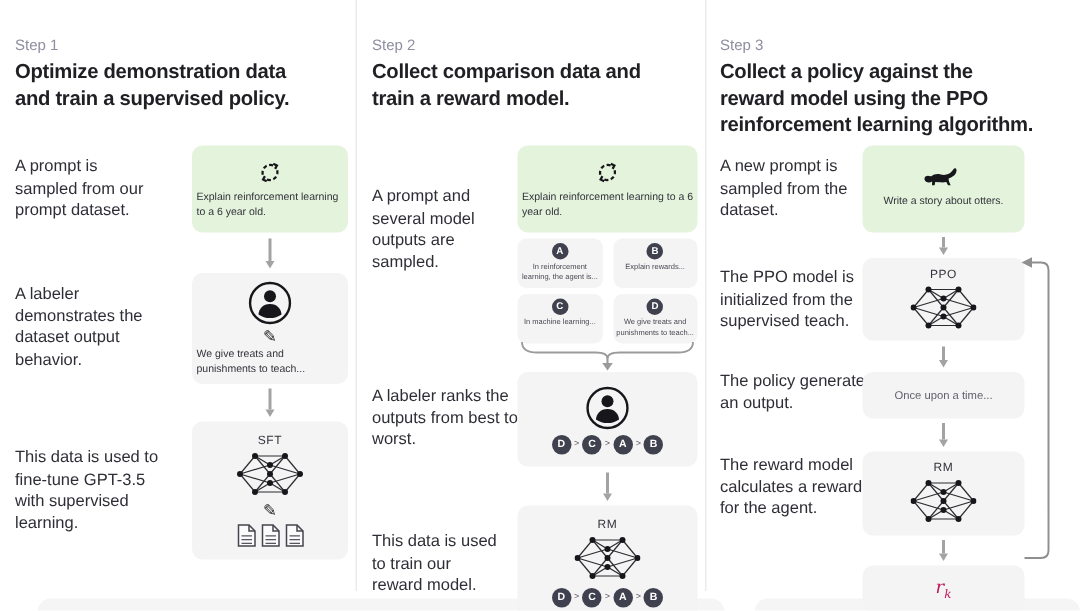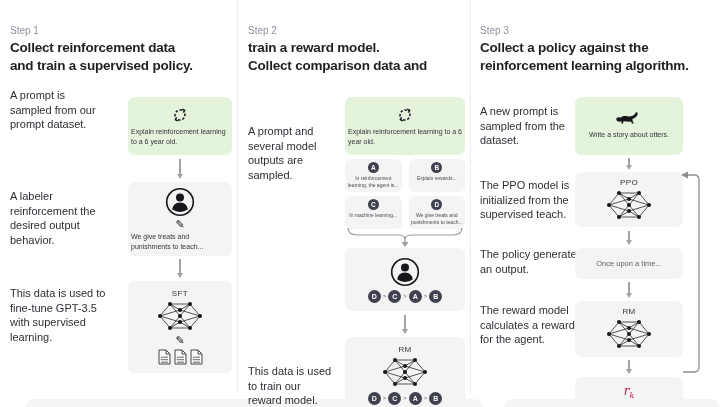--- a/index.html
+++ b/index.html
@@ -99,52 +99,52 @@
 </svg>
 
 <div class="divider" style="left:237px"></div>
 <div class="divider" style="left:470px"></div>
 <div class="bottom-bar" style="left:25px;width:458px"></div>
 <div class="bottom-bar" style="left:503px;width:217px"></div>
 
 <div class="col" style="left:10px;width:222px">
   <div class="step-label">Step 1</div>
   <div class="heading">
-    <div>Collect reinforcement data</div>
+    <div>Optimize demonstration data</div>
     <div>and train a supervised policy.</div>
   </div>
 
-  <div class="side-label" style="top:68px;left:0;width:95px">A prompt is sampled from our prompt dataset.</div>
+  <div class="side-label" style="top:84px;left:0;width:95px">A prompt is sampled from our prompt dataset.</div>
   <div class="node green" style="left:118px;top:77px;width:104px;height:58px">
     <svg width="18" height="18" viewBox="0 0 18 18">
         <use href="#refresh-icon"></use>
       </svg>
     <div class="node-text">Explain reinforcement learning to a 6 year old.</div>
   </div>
 
   <div class="varrow" style="left:164px;top:139px;height:20px">
       <div class="shaft"></div>
       <div class="head"></div>
     </div>
 
-  <div class="side-label" style="top:169px;left:0;width:92px">A labeler reinforcement the desired output behavior.</div>
+  <div class="side-label" style="top:169px;left:0;width:92px">A labeler demonstrates the dataset output behavior.</div>
   <div class="node gray" style="left:118px;top:162px;width:104px;height:74px">
     <svg width="30" height="30" viewBox="0 0 30 30">
         <use href="#person-icon"></use>
       </svg>
     <div class="pencil">✎</div>
     <div class="node-text" style="margin-top:0">We give treats and punishments to teach...</div>
   </div>
 
   <div class="varrow" style="left:164px;top:239px;height:19px">
       <div class="shaft"></div>
       <div class="head"></div>
     </div>
 
-  <div class="side-label" style="top:266px;left:0;width:105px">This data is used to fine-tune GPT-3.5 with supervised learning.</div>
+  <div class="side-label" style="top:278px;left:0;width:105px">This data is used to fine-tune GPT-3.5 with supervised learning.</div>
   <div class="node gray" style="left:118px;top:261px;width:104px;height:92px">
     <div class="model-label">SFT</div>
     <svg width="44" height="34" viewBox="0 0 44 34">
         <use href="#net-icon"></use>
       </svg>
     <div class="pencil">✎</div>
     <div class="docs-row">
       <svg width="13" height="16" viewBox="0 0 13 16">
           <use href="#doc-icon"></use>
         </svg>
@@ -154,22 +154,22 @@
       <svg width="13" height="16" viewBox="0 0 13 16">
           <use href="#doc-icon"></use>
         </svg>
     </div>
   </div>
 </div>
 
 <div class="col" style="left:248px;width:218px">
   <div class="step-label">Step 2</div>
   <div class="heading">
+    <div>Collect comparison data and</div>
     <div>train a reward model.</div>
-    <div>Collect comparison data and</div>
   </div>
 
   <div class="side-label" style="top:104px;left:0;width:80px">A prompt and several model outputs are sampled.</div>
   <div class="node green" style="left:97px;top:77px;width:120px;height:58px">
     <svg width="18" height="18" viewBox="0 0 18 18">
         <use href="#refresh-icon"></use>
       </svg>
     <div class="node-text">Explain reinforcement learning to a 6 year old.</div>
   </div>
 
@@ -191,41 +191,42 @@
       <div class="card-text">We give treats and punishments to teach...</div>
     </div>
   </div>
 
   <svg style="position:absolute;left:97px;top:206px" width="120" height="22" viewBox="0 0 120 22">
     <path d="M3,2 Q3,9 13,9 L52,9 Q60,9 60,13 Q60,9 68,9 L107,9 Q117,9 117,2" fill="none" stroke="#9b9b9b" stroke-width="1.2"></path>
     <line x1="60" y1="12" x2="60" y2="16" stroke="#9b9b9b" stroke-width="1.4"></line>
     <polygon points="56.5,16 63.5,16 60,21" fill="#9b9b9b"></polygon>
   </svg>
 
+  <div class="side-label" style="top:237px;left:0;width:100px">A labeler ranks the outputs from best to worst.</div>
   <div class="node gray" style="left:97px;top:228px;width:120px;height:63px">
     <svg width="30" height="30" viewBox="0 0 30 30">
         <use href="#person-icon"></use>
       </svg>
     <div class="rank-row">
       <div class="rank-circle">D</div>
       <span class="rank-sep">&gt;</span>
       <div class="rank-circle">C</div>
       <span class="rank-sep">&gt;</span>
       <div class="rank-circle">A</div>
       <span class="rank-sep">&gt;</span>
       <div class="rank-circle">B</div>
     </div>
   </div>
 
   <div class="varrow" style="left:151px;top:295px;height:19px">
       <div class="shaft"></div>
       <div class="head"></div>
     </div>
 
-  <div class="side-label" style="top:344px;left:0;width:88px">This data is used to train our reward model.</div>
+  <div class="side-label" style="top:334px;left:0;width:88px">This data is used to train our reward model.</div>
   <div class="node gray" style="left:97px;top:317px;width:120px;height:75px">
     <div class="model-label">RM</div>
     <svg width="44" height="34" viewBox="0 0 44 34">
         <use href="#net-icon"></use>
       </svg>
     <div class="rank-row">
       <div class="rank-circle">D</div>
       <span class="rank-sep">&gt;</span>
       <div class="rank-circle">C</div>
       <span class="rank-sep">&gt;</span>
@@ -233,20 +234,21 @@
       <span class="rank-sep">&gt;</span>
       <div class="rank-circle">B</div>
     </div>
   </div>
 </div>
 
 <div class="col" style="left:480px;width:240px">
   <div class="step-label">Step 3</div>
   <div class="heading">
     <div>Collect a policy against the</div>
+    <div>reward model using the PPO</div>
     <div>reinforcement learning algorithm.</div>
   </div>
 
   <div class="side-label" style="top:84px;left:0;width:85px">A new prompt is sampled from the dataset.</div>
   <div class="node green" style="left:95px;top:77px;width:108px;height:58px">
     <svg width="30" height="15" viewBox="0 0 32 16">
         <use href="#otter-icon"></use>
       </svg>
     <div class="node-text">Write a story about otters.</div>
   </div>

